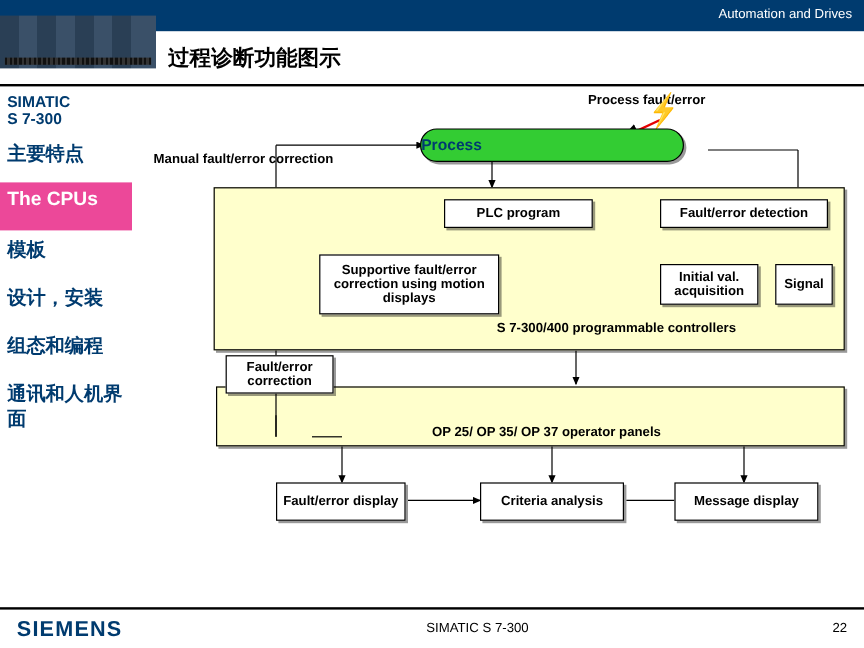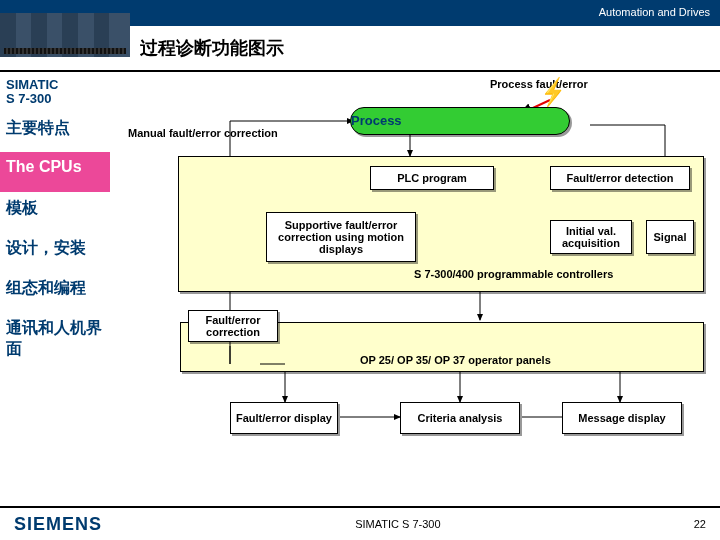--- a/index.html
+++ b/index.html
@@ -95,21 +95,21 @@
     <div class="lbl" style="left:18px;top:55px">Manual fault/error correction</div>
 
     <div class="panel" style="left:68px;top:84px;width:526px;height:136px"></div>
     <div class="box" style="left:260px;top:94px;width:124px;height:24px">PLC program</div>
     <div class="box" style="left:440px;top:94px;width:140px;height:24px">Fault/error detection</div>
     <div class="box" style="left:156px;top:140px;width:150px;height:50px;font-weight:bold">Supportive fault/error correction using motion displays</div>
     <div class="box" style="left:440px;top:148px;width:82px;height:34px">Initial val. acquisition</div>
     <div class="box" style="left:536px;top:148px;width:48px;height:34px">Signal</div>
     <div class="lbl" style="left:304px;top:196px;width:200px;text-align:left">S 7-300/400 programmable controllers</div>
 
-    <div class="box" style="left:78px;top:238px;width:90px;height:32px">Fault/error correction</div>
+    <div class="box" style="left:78px;top:224px;width:90px;height:32px">Fault/error correction</div>
 
     <div class="panel" style="left:70px;top:250px;width:524px;height:50px;z-index:-1"></div>
     <div class="lbl" style="left:250px;top:282px">OP 25/ OP 35/ OP 37 operator panels</div>
 
     <div class="box" style="left:120px;top:330px;width:108px;height:32px">Fault/error display</div>
     <div class="box" style="left:290px;top:330px;width:120px;height:32px">Criteria analysis</div>
     <div class="box" style="left:452px;top:330px;width:120px;height:32px">Message display</div>
   </div>
 </div>
 

